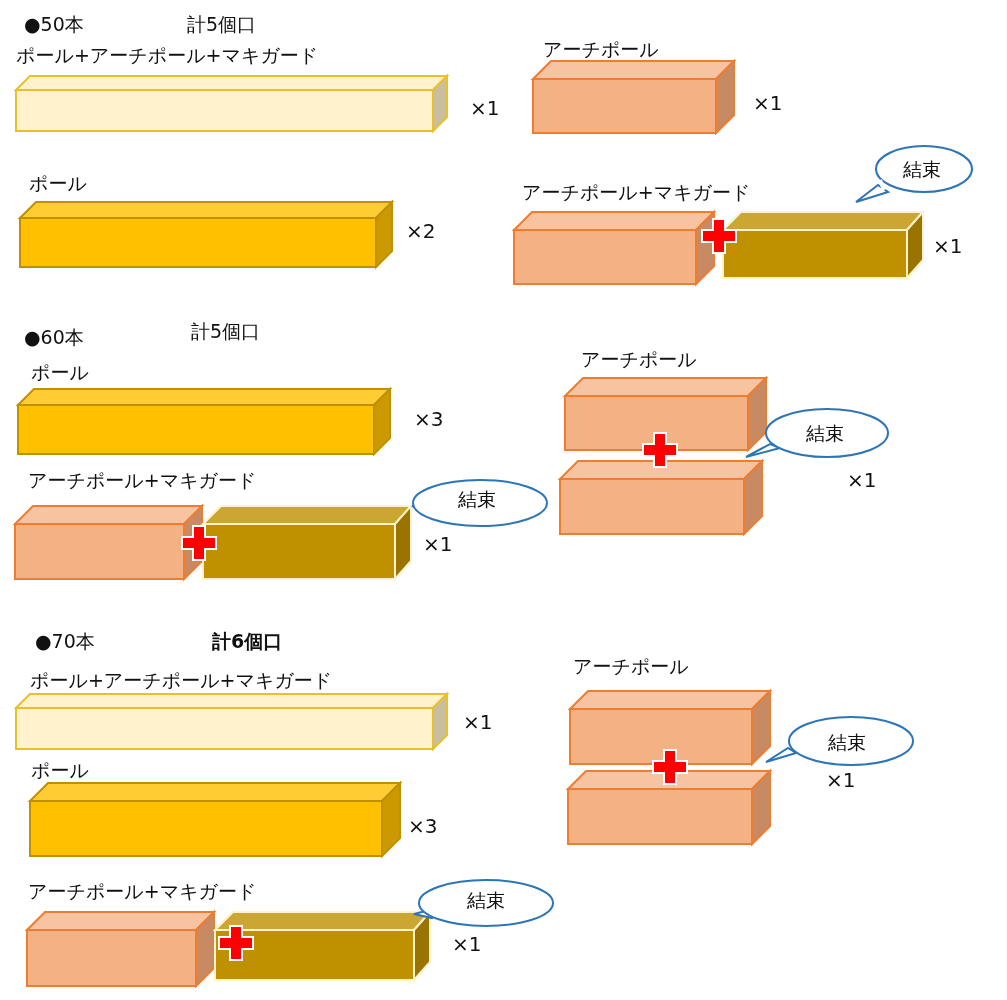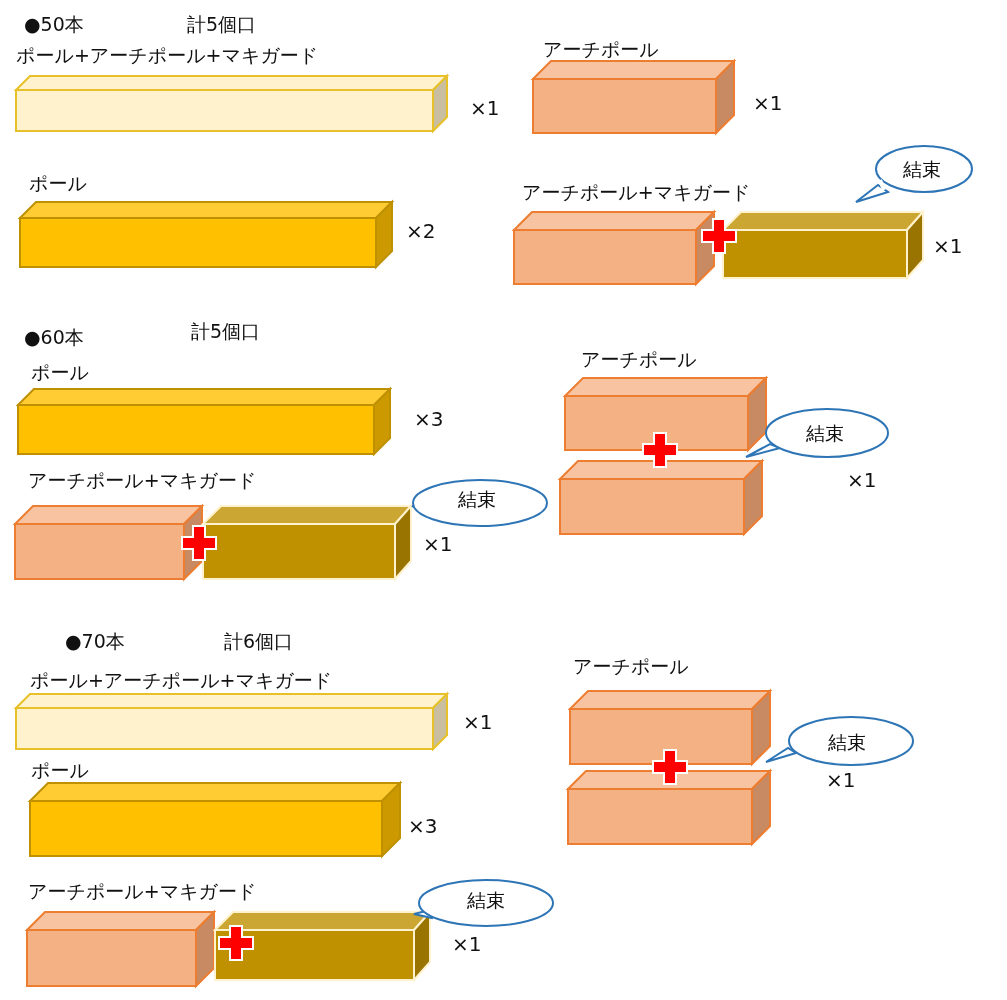--- a/index.html
+++ b/index.html
@@ -151,22 +151,22 @@
 <div class="txt hdr" style="left:191px;top:320px;">計5個口</div>
 <div class="txt" style="left:31px;top:361px;">ポール</div>
 <div class="txt qty" style="left:414px;top:408px;">×3</div>
 <div class="txt" style="left:28px;top:469px;">アーチポール+マキガード</div>
 <div class="txt qty" style="left:423px;top:533px;">×1</div>
 <div class="txt" style="left:458px;top:488px;">結束</div>
 <div class="txt" style="left:581px;top:348px;">アーチポール</div>
 <div class="txt qty" style="left:847px;top:469px;">×1</div>
 <div class="txt" style="left:806px;top:422px;">結束</div>
 
-<div class="txt hdr" style="left:35px;top:630px;margin-left:30px;">●70本</div>
-<div class="txt hdr" style="left:224px;top:630px;">計6個口</div>
+<div class="txt hdr" style="left:35px;top:630px;">●70本</div>
+<div class="txt hdr" style="left:212px;top:630px;font-weight:bold;">計6個口</div>
 <div class="txt" style="left:30px;top:669px;">ポール+アーチポール+マキガード</div>
 <div class="txt qty" style="left:463px;top:711px;">×1</div>
 <div class="txt" style="left:31px;top:759px;">ポール</div>
 <div class="txt qty" style="left:408px;top:815px;">×3</div>
 <div class="txt" style="left:573px;top:655px;">アーチポール</div>
 <div class="txt qty" style="left:826px;top:769px;">×1</div>
 <div class="txt" style="left:828px;top:731px;">結束</div>
 <div class="txt" style="left:28px;top:880px;">アーチポール+マキガード</div>
 <div class="txt qty" style="left:452px;top:933px;">×1</div>
 <div class="txt" style="left:467px;top:889px;">結束</div>

